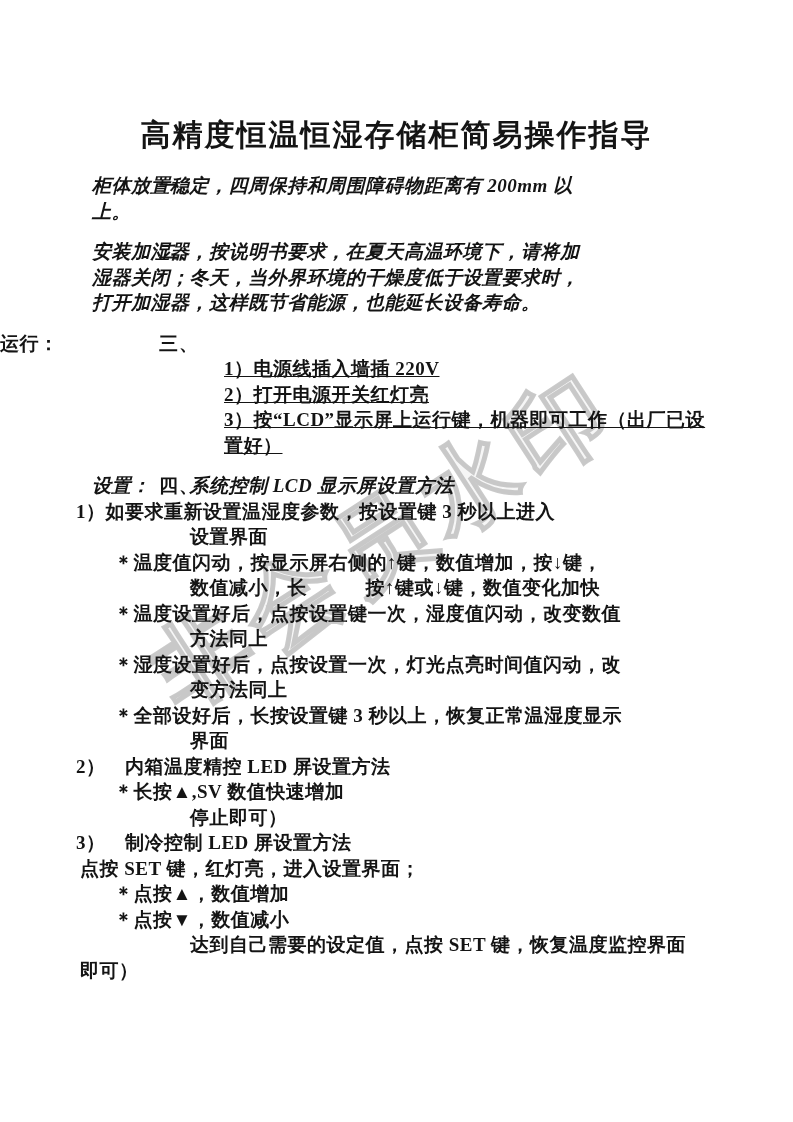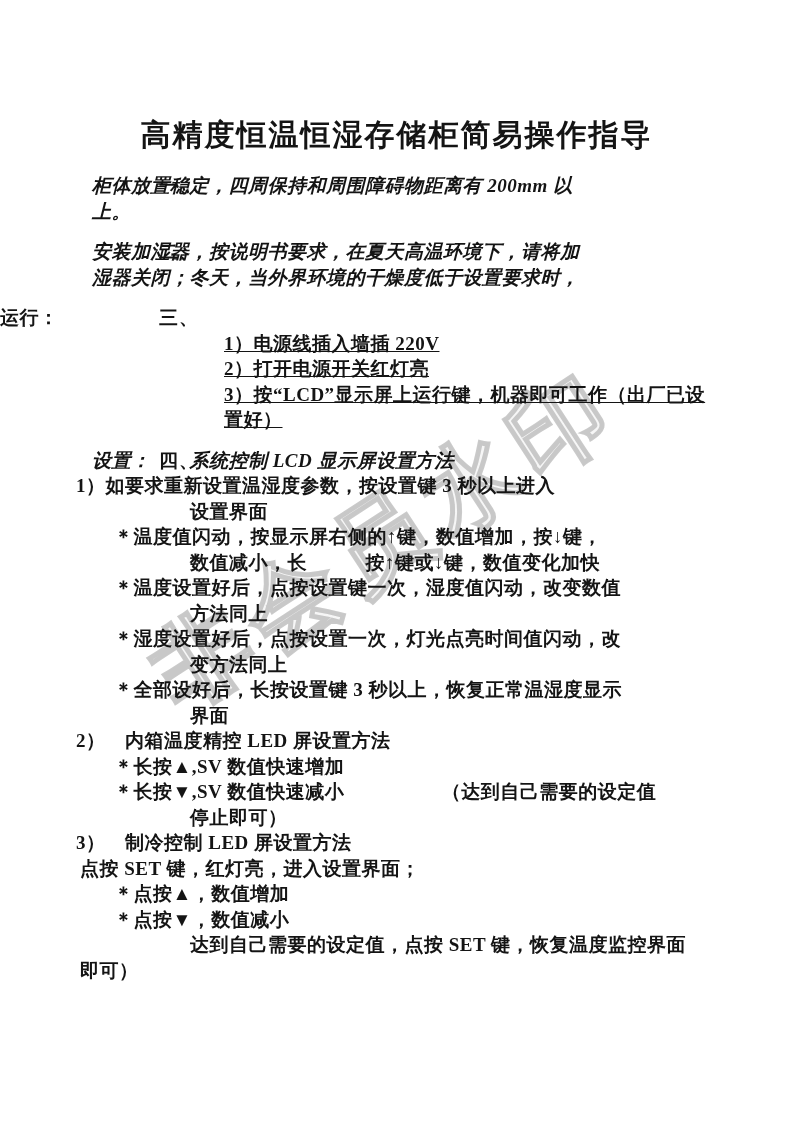--- a/index.html
+++ b/index.html
@@ -88,20 +88,21 @@
   <div class="doc-body">
       <div class="doc-item">
         <span class="item-marker">一、</span>
         <div class="text-line ind-c">柜体放置稳定，四周保持和周围障碍物距离有 200mm 以</div>
         <div class="text-line ind-c">上。</div>
       </div>
       <div class="doc-item">
         <span class="item-marker">二、</span>
         <div class="text-line ind-c">安装加湿器，按说明书要求，在夏天高温环境下，请将加</div>
         <div class="text-line ind-c">湿器关闭；冬天，当外界环境的干燥度低于设置要求时，</div>
+        <div class="text-line ind-c">打开加湿器，这样既节省能源，也能延长设备寿命。</div>
       </div>
       <div class="doc-item">
         <span class="item-marker">三、</span>
         <div class="text-line ind-r">运行：</div>
         <div class="text-line ind-n">1）电源线插入墙插 220V</div>
         <div class="text-line ind-n">2）打开电源开关红灯亮</div>
         <div class="text-line ind-n">3）按“LCD”显示屏上运行键，机器即可工作（出厂已设</div>
         <div class="text-line ind-n">置好）</div>
       </div>
       <div class="doc-item">
@@ -112,21 +113,20 @@
         <div class="text-line ind-s">＊温度值闪动，按显示屏右侧的↑键，数值增加，按↓键，</div>
         <div class="text-line ind-q">数值减小，长　　　按↑键或↓键，数值变化加快</div>
         <div class="text-line ind-s">＊温度设置好后，点按设置键一次，湿度值闪动，改变数值</div>
         <div class="text-line ind-q">方法同上</div>
         <div class="text-line ind-s">＊湿度设置好后，点按设置一次，灯光点亮时间值闪动，改</div>
         <div class="text-line ind-q">变方法同上</div>
         <div class="text-line ind-s">＊全部设好后，长按设置键 3 秒以上，恢复正常温湿度显示</div>
         <div class="text-line ind-q">界面</div>
         <div class="text-line ind-u">2）　内箱温度精控 LED 屏设置方法</div>
         <div class="text-line ind-s">＊长按▲,SV 数值快速增加</div>
-        <div class="text-line ind-s">＊长按▼,SV 数值快速减小　　　　　（达到自己需要的设定值</div>
         <div class="text-line ind-q">停止即可）</div>
         <div class="text-line ind-u">3）　制冷控制 LED 屏设置方法</div>
         <div class="text-line ind-p">点按 SET 键，红灯亮，进入设置界面；</div>
         <div class="text-line ind-s">＊点按▲，数值增加</div>
         <div class="text-line ind-s">＊点按▼，数值减小</div>
         <div class="text-line ind-q">达到自己需要的设定值，点按 SET 键，恢复温度监控界面</div>
         <div class="text-line ind-p">即可）</div>
       </div>
     </div>
 </div>

